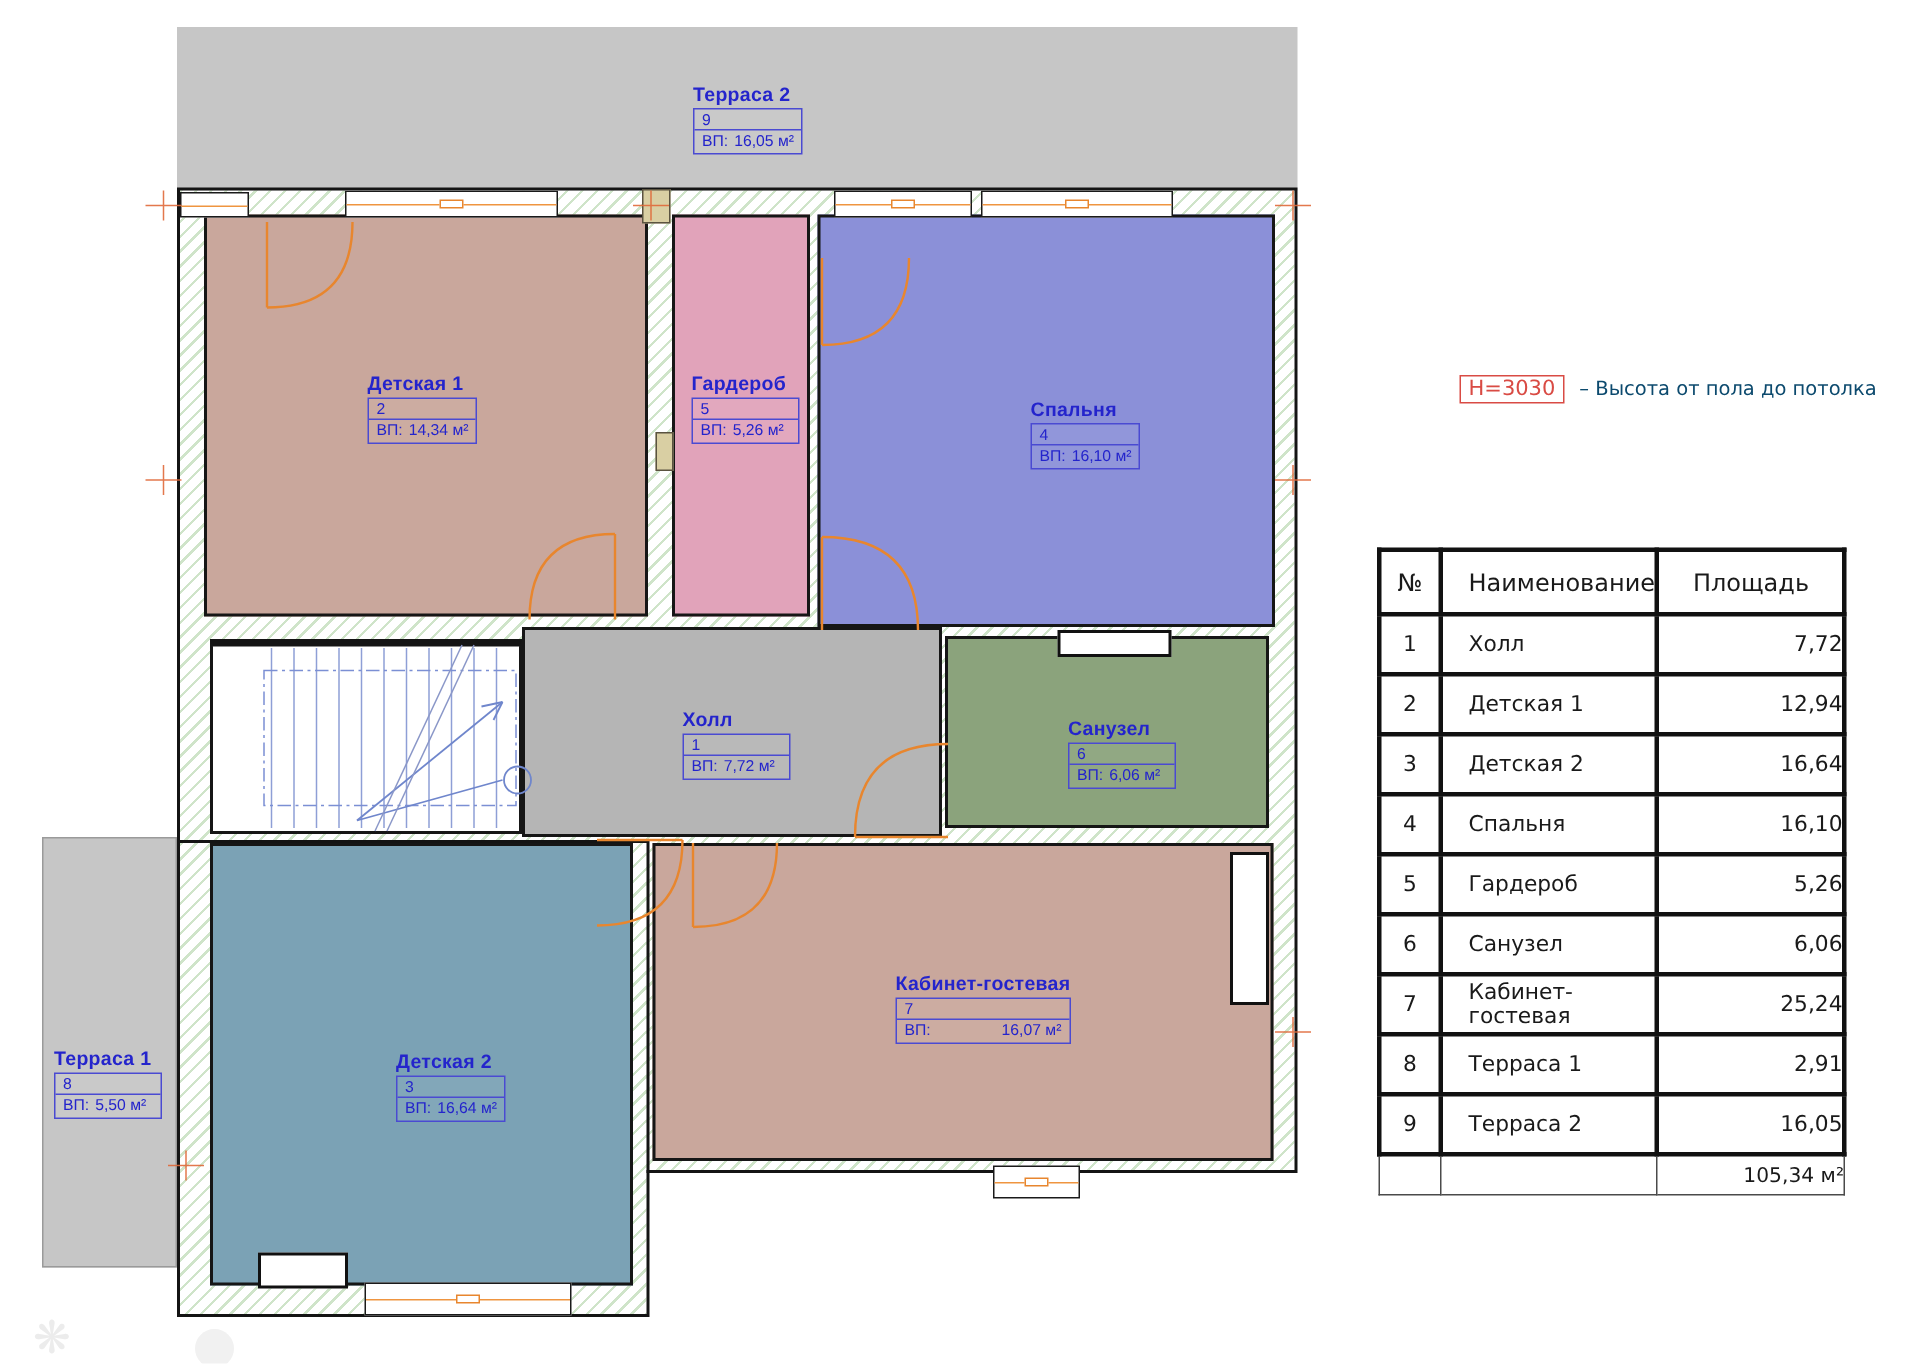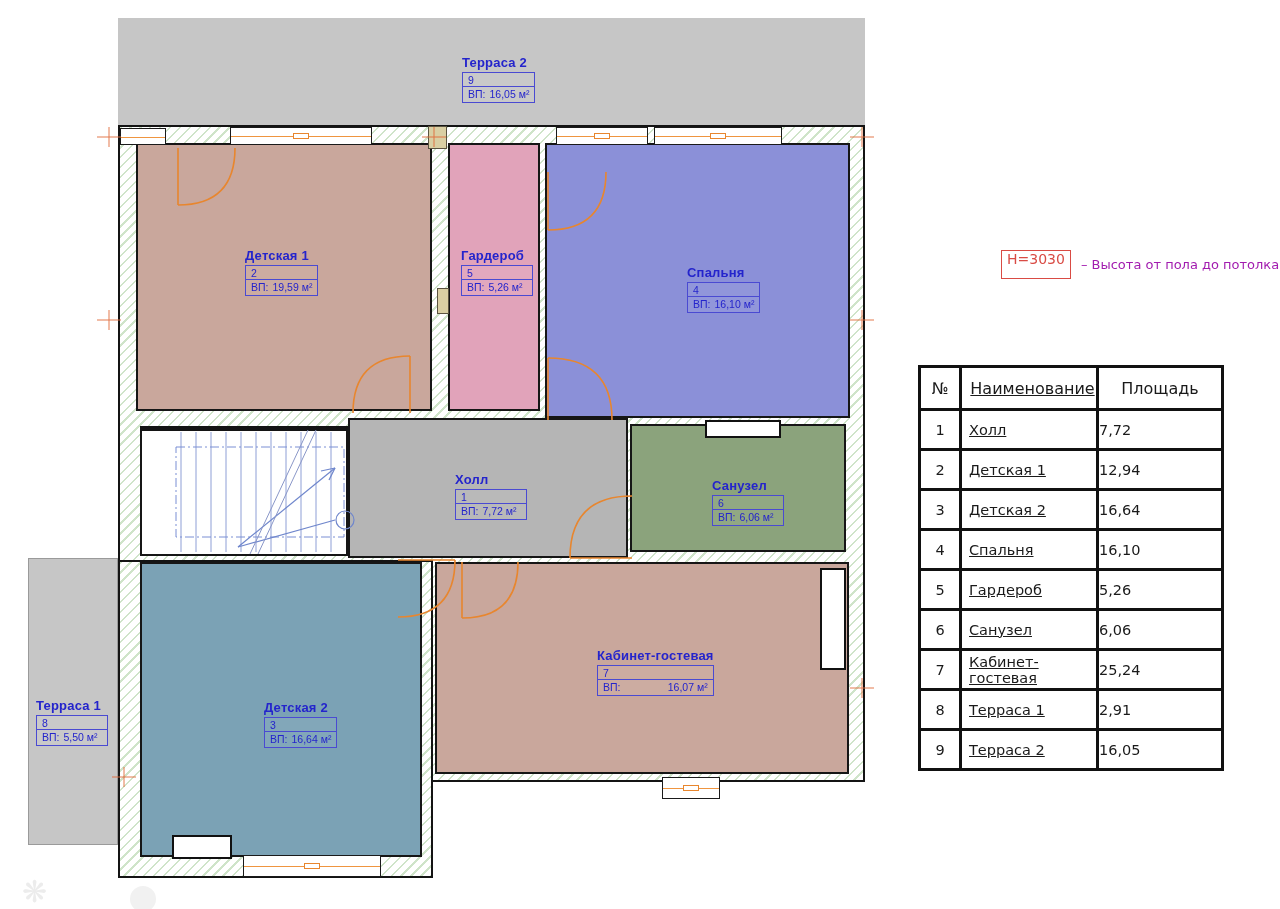--- a/index.html
+++ b/index.html
@@ -38,32 +38,32 @@
   .rlabel { position:absolute; color:#2424cc; z-index:8; }
   .rname { font-weight:bold; font-size:13px; white-space:nowrap; letter-spacing:.2px; }
   .rbox { margin-top:2px; border:1px solid #4a4ad2; font-size:10.5px; background:rgba(255,255,255,0.06); }
   .rnum  { padding:1px 5px 0; border-bottom:1px solid #4a4ad2; min-width:70px; }
   .rarea { padding:1px 5px 2px; white-space:nowrap; display:flex; gap:4px;align-items:center; }
   .rarea.spread { justify-content:space-between; min-width:110px; }
 
   
   #legend { position:absolute; left:973px; top:250px; display:flex; align-items:center; gap:10px;
             font-family:"DejaVu Sans", sans-serif; }
-  #legend .hbox { color:#d94b44; border:1.5px solid #d94b44; padding:0 5px 11px; font-size:14px;margin-left:28px; }
-  #legend .desc { color:#a21caf; font-size:13px; }
+  #legend .hbox { color:#d94b44; border:1.5px solid #d94b44; padding:0 5px 1px; font-size:14px; }
+  #legend .desc { color:#0c4a6e; font-size:13px; }
 
   
   #area-table { position:absolute; left:918px; top:365px; border-collapse:collapse;
                 font-family:"DejaVu Sans", sans-serif; color:#1a1a1a; }
   #area-table td { border:3px solid #111; }
   #area-table .hdr td { height:43px; text-align:center; font-size:16px; }
   #area-table .r td { height:40px; font-size:14.5px; }
   #area-table .c-num  { width:41px; text-align:center; }
-  #area-table .c-name { width:137px; text-align:left; padding-left:7px;text-decoration:underline; }
-  #area-table .c-area { width:125px; text-align:left; }
+  #area-table .c-name { width:137px; text-align:left; padding-left:17px; }
+  #area-table .c-area { width:125px; text-align:right; }
   #area-table .total td { border:1px solid #4a4a4a; height:27px; font-size:13.5px; }
 
   
   #overlay { position:absolute; left:0; top:0; z-index:6; pointer-events:none; }
 
   
   .wm { position:absolute; color:#ececec; z-index:1; }
   #wm-flake { left:22px; top:874px; font-size:30px; }
   .wm-dot { position:absolute; background:#f1f1f1; border-radius:50%; width:26px; height:26px; }
 </style>
@@ -176,21 +176,21 @@
           <span>16,05 м²</span>
         </div>
       </div>
   </div>
   <div class="rlabel" style="left:245px;top:248px;">
     <div class="rname">Детская 1</div>
     <div class="rbox">
         <div class="rnum">2</div>
       <div class="rarea">
           <span>ВП:</span>
-          <span>19,59 м²</span>
+          <span>14,34 м²</span>
         </div>
       </div>
   </div>
   <div class="rlabel" style="left:461px;top:248px;">
     <div class="rname">Гардероб</div>
     <div class="rbox">
         <div class="rnum">5</div>
       <div class="rarea">
           <span>ВП:</span>
           <span>5,26 м²</span>
@@ -309,17 +309,22 @@
   <tr class="r">
     <td class="c-num">8</td>
         <td class="c-name">Терраса 1</td>
         <td class="c-area">2,91</td>
       </tr>
   <tr class="r">
     <td class="c-num">9</td>
         <td class="c-name">Терраса 2</td>
         <td class="c-area">16,05</td>
       </tr>
+  <tr class="total">
+    <td class="c-num"></td>
+        <td class="c-name"></td>
+    <td class="c-area">105,34 м²</td>
+      </tr>
 </tbody>
   </table>
 
 <div id="wm-flake" class="wm">❋</div>
 <div class="wm-dot" style="left:130px;top:886px;"></div>
 
 </body></html>

